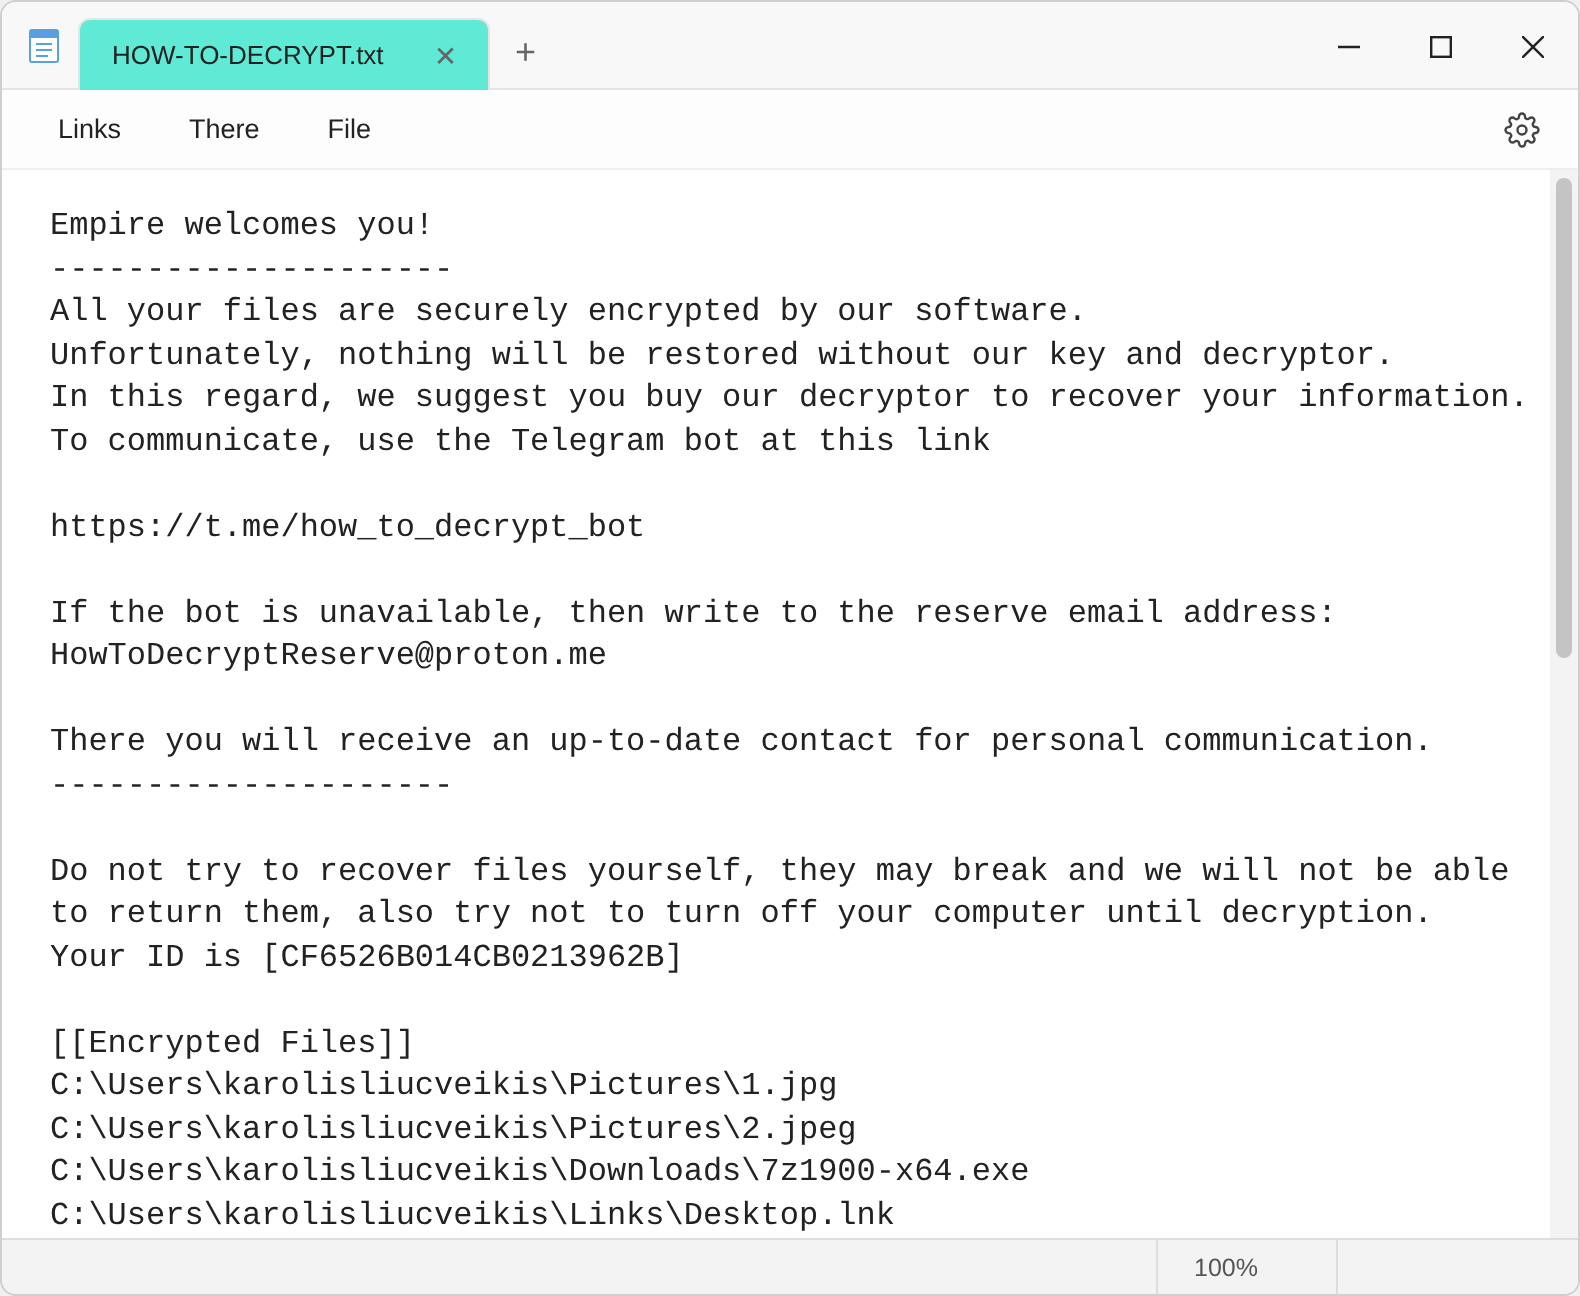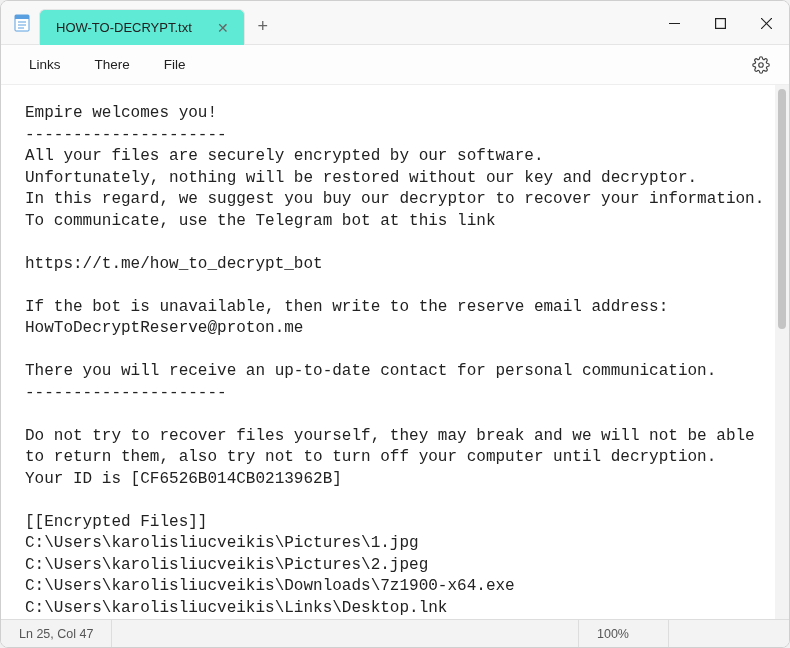--- a/index.html
+++ b/index.html
@@ -229,19 +229,18 @@
 C:\Users\karolisliucveikis\Pictures\1.jpg
 C:\Users\karolisliucveikis\Pictures\2.jpeg
 C:\Users\karolisliucveikis\Downloads\7z1900-x64.exe
 C:\Users\karolisliucveikis\Links\Desktop.lnk</div>
     <div class="scrollbar">
       <div class="scroll-thumb"></div>
     </div>
   </div>
 
   <div class="statusbar">
-    <div class="status-cell">Ln 25, Col 47</div>
     <div class="status-spacer1"></div>
     <div class="status-cell status-zoom">100%</div>
     <div class="status-cell status-enc">UTF-8</div>
   </div>
 
 </div>
 
 </body></html>

